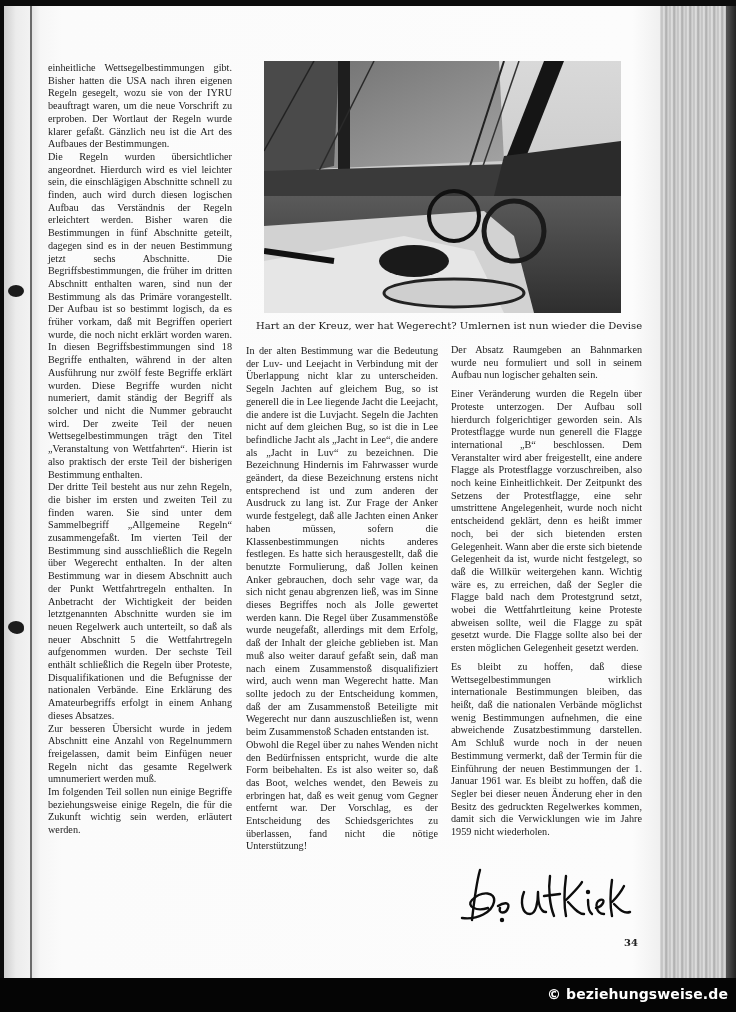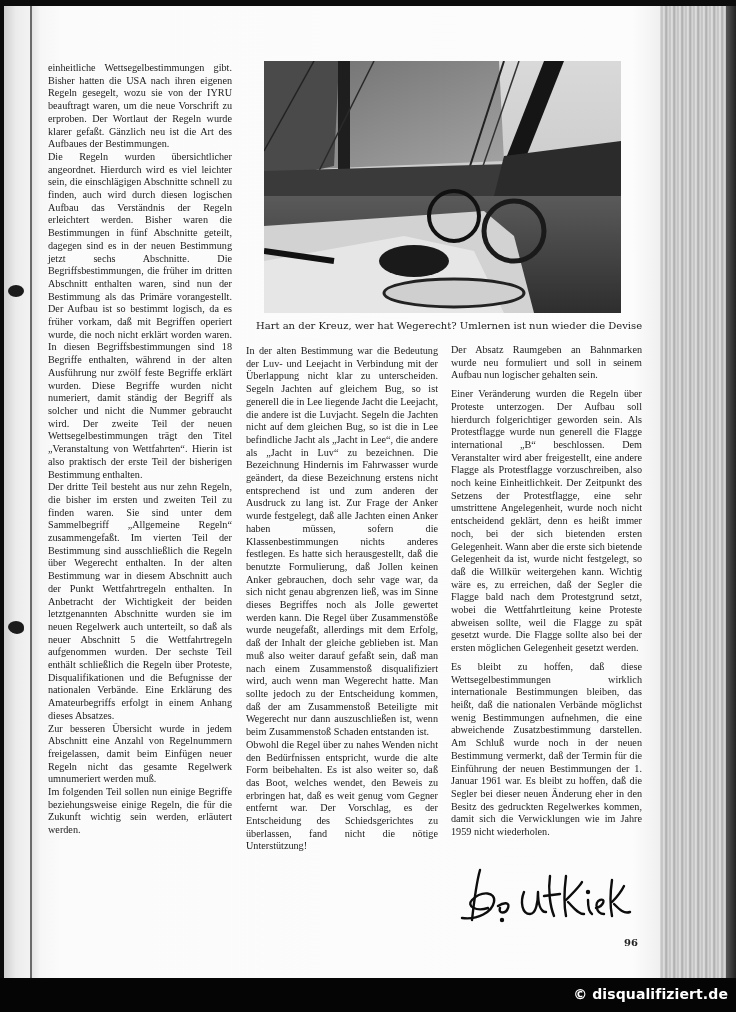--- a/index.html
+++ b/index.html
@@ -144,16 +144,16 @@
     <path d="M66 30 C62 40, 64 52, 72 52 C78 52, 80 40, 80 30 C80 40, 82 50, 88 50"></path>
     <path d="M92 14 C90 28, 92 44, 96 54 M86 34 L102 32"></path>
     <path d="M108 14 C106 30, 106 44, 108 54 M108 38 C116 30, 122 24, 124 20 M110 40 C116 46, 120 52, 126 52"></path>
     <path d="M130 38 C130 44, 131 50, 134 52"></path>
     <circle cx="130" cy="30" r="1" fill="#0d0d0d"></circle>
     <path d="M138 46 C146 44, 148 36, 142 38 C136 40, 138 52, 146 52"></path>
     <path d="M154 18 C152 32, 152 44, 154 54 M154 40 C160 34, 164 28, 166 24 M156 42 C162 48, 166 52, 172 50"></path>
   </svg>
 </div>
 
-<div class="page-number">96</div>
+<div class="page-number">34</div>
 
 <div class="footer-bar"></div>
-<div class="watermark">© disqualifiziert.de</div>
+<div class="watermark">© beziehungsweise.de</div>
 
 </body></html>

